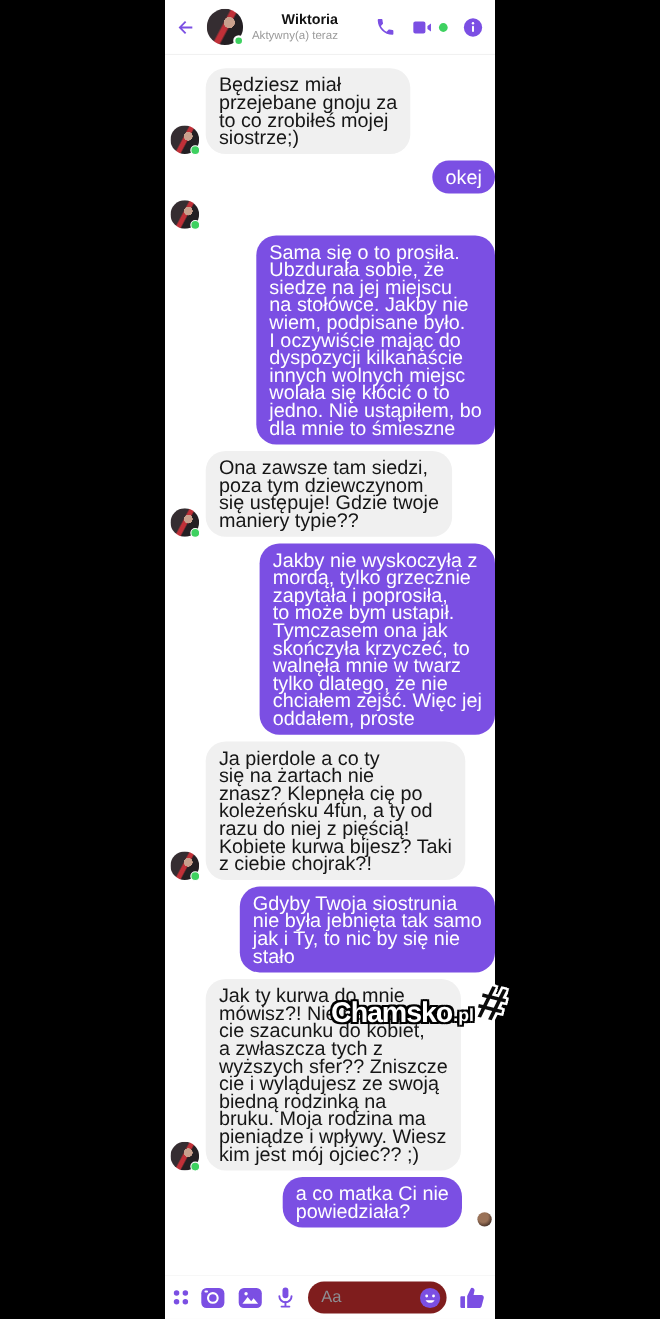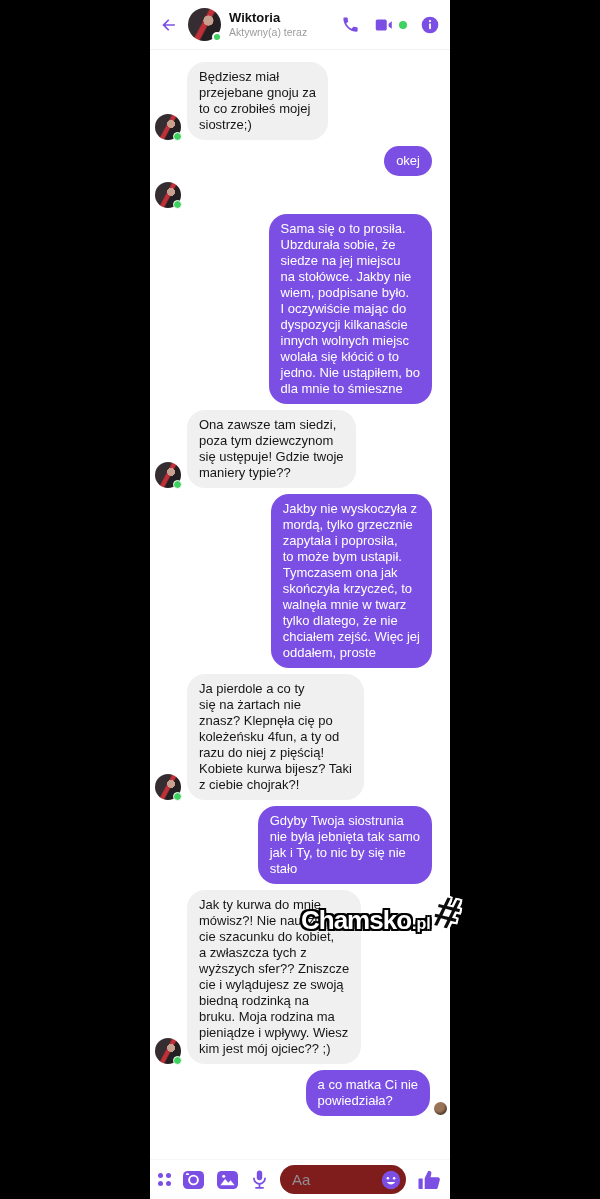--- a/index.html
+++ b/index.html
@@ -18,39 +18,39 @@
   .header{height:50px;display:flex;align-items:center;gap:8px;padding:0 10px 0 8px;
     border-bottom:1px solid #f1f1f1;background:#fff;position:relative;z-index:2;}
   .back-btn{width:22px;height:22px;flex-shrink:0;display:flex;align-items:center;justify-content:center;}
   .hdr-avatar{width:33px;height:33px;border-radius:50%;position:relative;flex-shrink:0;
     background:
       radial-gradient(circle at 62% 38%, #c9a08d 0 17%, rgba(0,0,0,0) 18%),
       linear-gradient(118deg,#352d31 42%,#c03038 46% 55%,#241f23 59%);}
   .online-dot{position:absolute;right:-1px;bottom:-1px;width:10px;height:10px;border-radius:50%;
     background:var(--green);border:2px solid #fff;}
   .hdr-text{display:flex;flex-direction:column;line-height:1.15;min-width:0;}
-  .hdr-name{font-size:13px;font-weight:bold;color:#121212;}
+  .hdr-name{font-size:13px;font-weight:bold;color:#121212;text-align:right;}
   .hdr-status{font-size:10.5px;color:var(--status);}
   .hdr-icons{margin-left:auto;display:flex;align-items:center;gap:13px;}
   .icon{display:flex;align-items:center;justify-content:center;}
   .video-wrap{display:flex;align-items:center;gap:4px;}
   .video-dot{width:8px;height:8px;border-radius:50%;background:var(--green);}
 
   
   .messages{padding-top:12px;display:flex;flex-direction:column;}
   .row{display:flex;align-items:flex-end;margin-bottom:6px;}
   .row.received{padding-left:5px;gap:6px;}
-  .row.sent{justify-content:flex-end;padding-right:18px;}
-  .row.sent.seen-row{padding-right:3px;gap:4px;}
+  .row.sent{justify-content:flex-end;}
+  .row.sent.seen-row{padding-right:3px;gap:14px;}
   .msg-avatar{width:26px;height:26px;border-radius:50%;position:relative;flex-shrink:0;
     background:
       radial-gradient(circle at 62% 38%, #c9a08d 0 17%, rgba(0,0,0,0) 18%),
       linear-gradient(118deg,#352d31 42%,#c03038 46% 55%,#241f23 59%);}
   .msg-avatar .online-dot{width:9px;height:9px;border-width:1.5px;}
-  .bubble{font-size:13px;line-height:16px;padding:7px 12px;border-radius:18px;
+  .bubble{font-size:18px;line-height:16px;padding:7px 12px;border-radius:18px;
     white-space:pre-line;max-width:236px;}
   .bubble-received{background:var(--recv);color:#161616;}
   .bubble-sent{background:var(--accent);color:#fff;}
   .seen-avatar{width:13px;height:13px;border-radius:50%;margin-bottom:1px;flex-shrink:0;
     background:radial-gradient(circle at 40% 35%, #9a7258 0 40%, #4a342a 75%, #2a1d17);}
 
   
   .watermark{position:absolute;left:301px;top:893px;z-index:6;display:flex;align-items:flex-end;
     pointer-events:none;}
   .wm-brand{font-size:26px;font-weight:700;letter-spacing:-1px;color:#fff;line-height:1;

